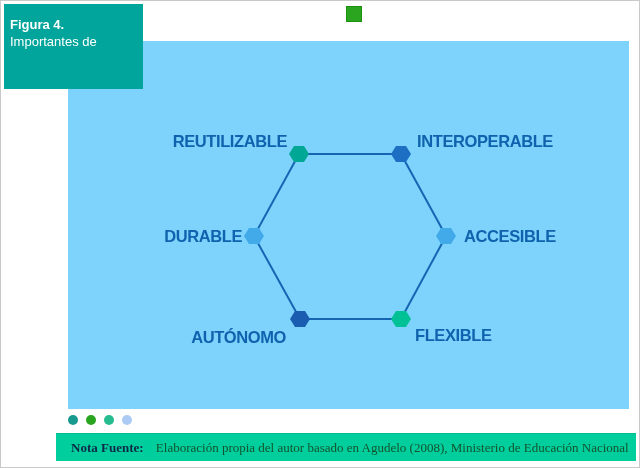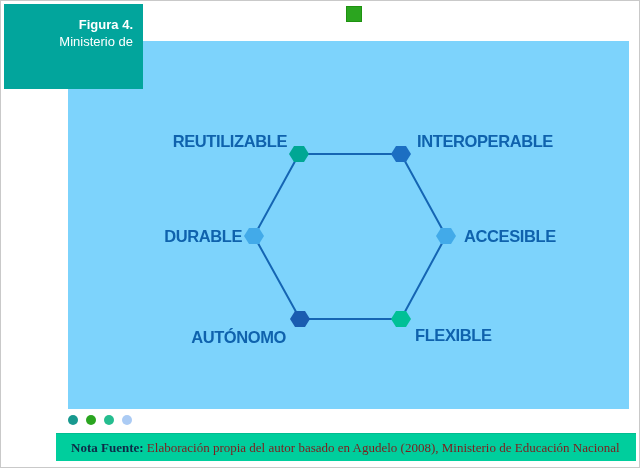--- a/index.html
+++ b/index.html
@@ -13,21 +13,21 @@
     overflow: hidden;
   }
 
   
   .figure-box {
     position: absolute;
     left: 3px; top: 3px;
     width: 139px; height: 85px;
     background: #02a59c;
     color: #ffffff;
-    text-align: right;
+    text-align: left;
     box-sizing: border-box;
     padding: 13px 10px 0 6px;
     font-size: 13px;
     line-height: 16.5px;
     z-index: 3;
   }
   .figure-box .fig-title { font-weight: bold; }
 
   
   .marker-svg { position: absolute; left: 345px; top: 5px; z-index: 2; }
@@ -61,28 +61,28 @@
     box-sizing: border-box;
     font-family: "Liberation Serif", serif;
     font-size: 13px;
     line-height: 27px;
     padding-left: 15px;
     white-space: nowrap;
     overflow: hidden;
     z-index: 2;
   }
   .note-bar .prefix { font-weight: bold; color: #0e2a47; }
-  .note-bar .text { color: #7f1d1d; }
+  .note-bar .text { color: #14532d; margin-left: 9px; }
 </style>
 </head>
 <body>
 
 <div class="figure-box">
   <div class="fig-title">Figura 4.</div>
-  <div>Ministerio de</div>
+  <div>Importantes de</div>
 </div>
 
 <svg class="marker-svg" width="17" height="17">
   <rect x="0.5" y="0.5" width="15" height="15" stroke="#1e9210" stroke-width="1" fill="#2ba51f"></rect>
 </svg>
 
 <div class="panel">
   <svg width="561" height="368" viewBox="0 0 561 368">
 
     <polygon points="231,113 333,113 378,195 333,278 232,278 186,195" fill="none" stroke-width="2" stroke="#1565b3"></polygon>

